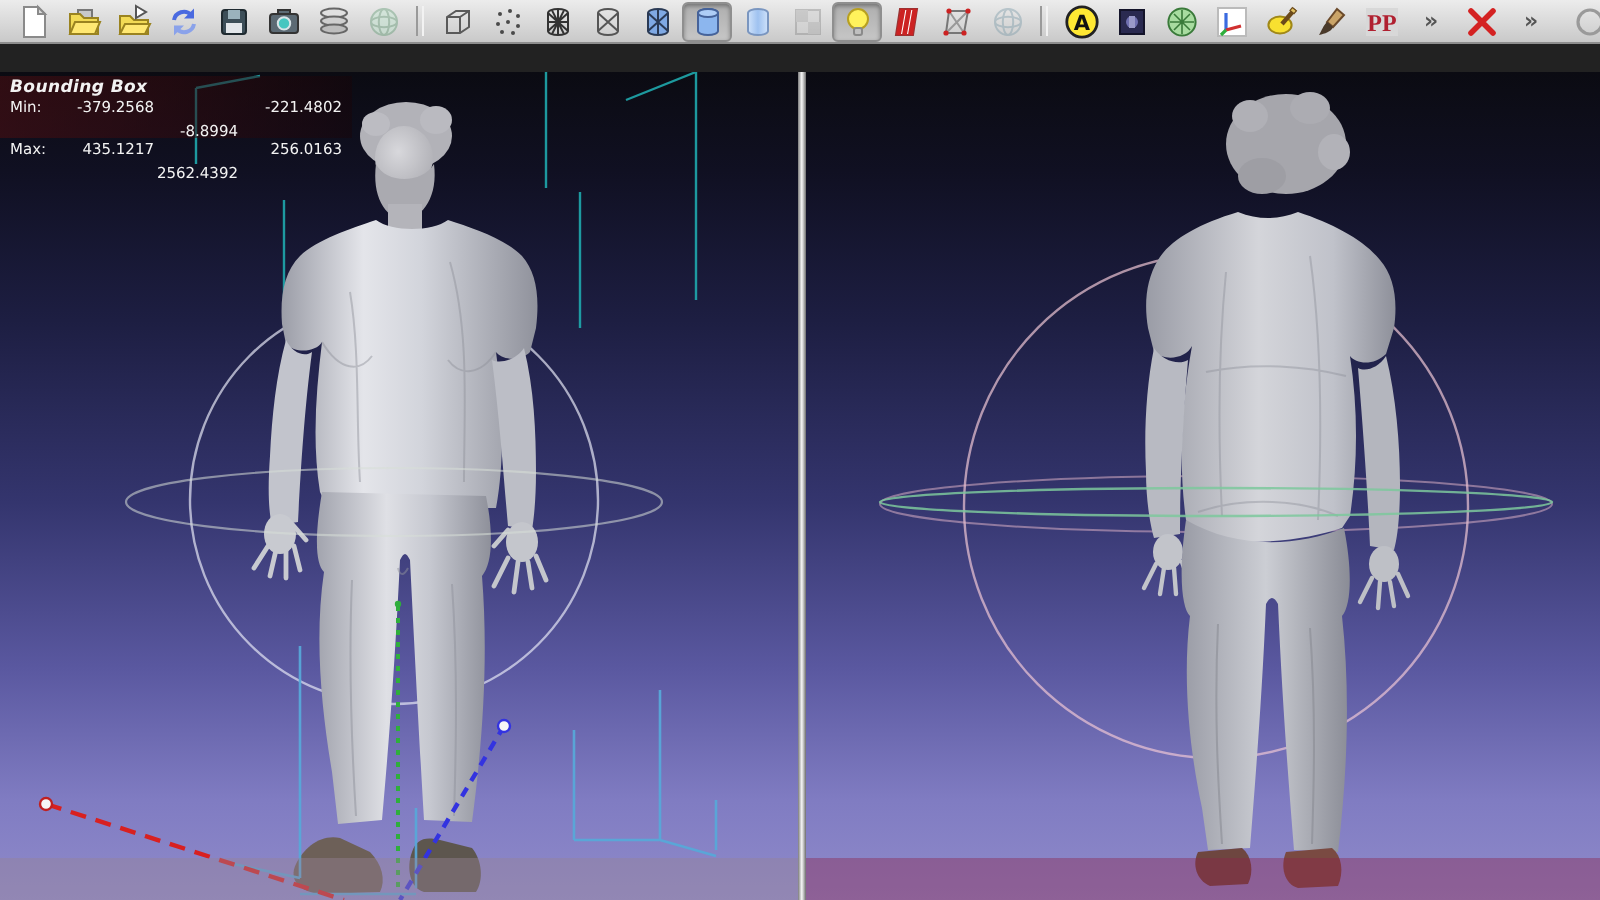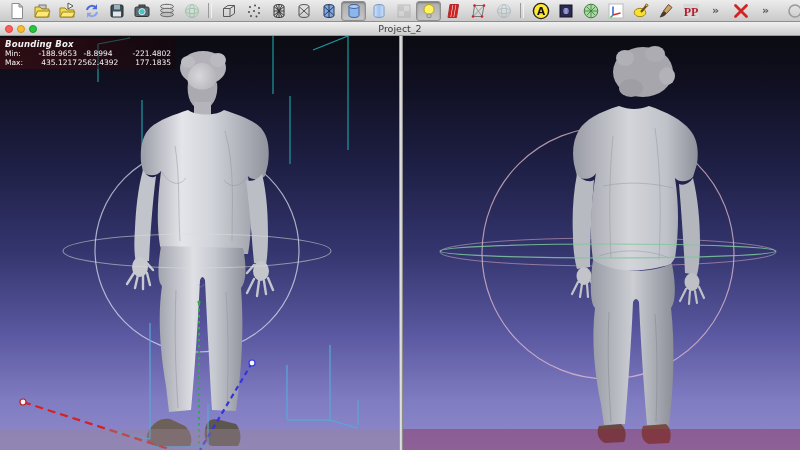--- a/index.html
+++ b/index.html
@@ -38,21 +38,21 @@
   .vpsvg{position:absolute;left:0;top:0;}
 
   
   .bboxpanel{position:absolute;left:0;top:2px;width:176px;height:31px;
     background:linear-gradient(90deg,rgba(70,14,18,.62),rgba(25,4,8,.45));
     color:#f2f2f2;padding:1px 0 0 5px;box-sizing:border-box;}
   .bboxtitle{font-size:8.5px;font-weight:bold;font-style:italic;letter-spacing:.2px;}
   .bboxrow{display:flex;font-size:7.5px;font-weight:normal;line-height:9px;}
   .bboxrow .lab{width:24px;}
   .bboxrow .c1{width:48px;text-align:right;}
-  .bboxrow .c2{width:42px;text-align:center;}
+  .bboxrow .c2{width:42px;text-align:right;margin-top:12px;}
   .bboxrow .c3{width:52px;text-align:right;}
 
   
   .strip{position:absolute;left:0;bottom:0;width:100%;height:21px;overflow:hidden;}
   .strip.leftvp{background:rgba(150,130,150,.42);}
   .strip.rightvp{background:rgba(140,35,75,.40);}
   .fovblock{position:absolute;top:2px;font-size:8.5px;line-height:9.5px;color:#f5f2f8;white-space:pre;}
   .meshblock{position:absolute;top:2px;font-size:8.5px;line-height:9.5px;white-space:pre;}
 </style>
 </head>
@@ -274,28 +274,20 @@
     <div class="tb">
         <span class="tbglyph">»</span>
       </div>
     <div class="tb">
         <svg width="18" height="18" viewBox="0 0 18 18">
           <circle cx="13" cy="9" r="6" fill="none" stroke="#9a9a9a" stroke-width="1.6"></circle>
         </svg>
       </div>
   </div>
 
-  <div class="titlebar">
-    <div class="lights">
-      <div class="light red"></div>
-      <div class="light yellow"></div>
-      <div class="light green"></div>
-    </div>
-    <div class="wintitle">Project_2</div>
-  </div>
 
   <div class="workspace">
 
     <div class="viewport left">
       <svg class="vpsvg" width="399" height="414" viewBox="0 0 399 414">
         <defs>
           <linearGradient id="shirtG" x1="0" y1="0" x2="1" y2="0">
             <stop offset="0" stop-color="#9b9da7"></stop>
               <stop offset=".32" stop-color="#e4e5ea"></stop>
             <stop offset=".55" stop-color="#d2d4db"></stop>
@@ -362,29 +354,29 @@
           <circle cx="252" cy="327" r="3" fill="#f6f6f6" stroke="#3333e0" stroke-width="1.2"></circle>
           <path d="M199,267 V410" stroke="#2fae3c" stroke-width="2" stroke-dasharray="2.5 3.5" fill="none"></path>
           <circle cx="199" cy="266" r="1.6" fill="#2fae3c"></circle>
         </g>
       </svg>
 
       <div class="bboxpanel">
         <div class="bboxtitle">Bounding Box</div>
         <div class="bboxrow">
           <span class="lab">Min:</span>
-          <span class="c1">-188.9653</span>
+          <span class="c1">-379.2568</span>
           <span class="c2">-8.8994</span>
           <span class="c3">-221.4802</span>
         </div>
         <div class="bboxrow">
           <span class="lab">Max:</span>
           <span class="c1">435.1217</span>
           <span class="c2">2562.4392</span>
-          <span class="c3">177.1835</span>
+          <span class="c3">256.0163</span>
         </div>
       </div>
 
       <div class="strip leftvp">
         <div class="fovblock" style="left:35px;">
           
           
         </div>
         <div class="meshblock" style="left:195px;color:#c23a28;">
           

